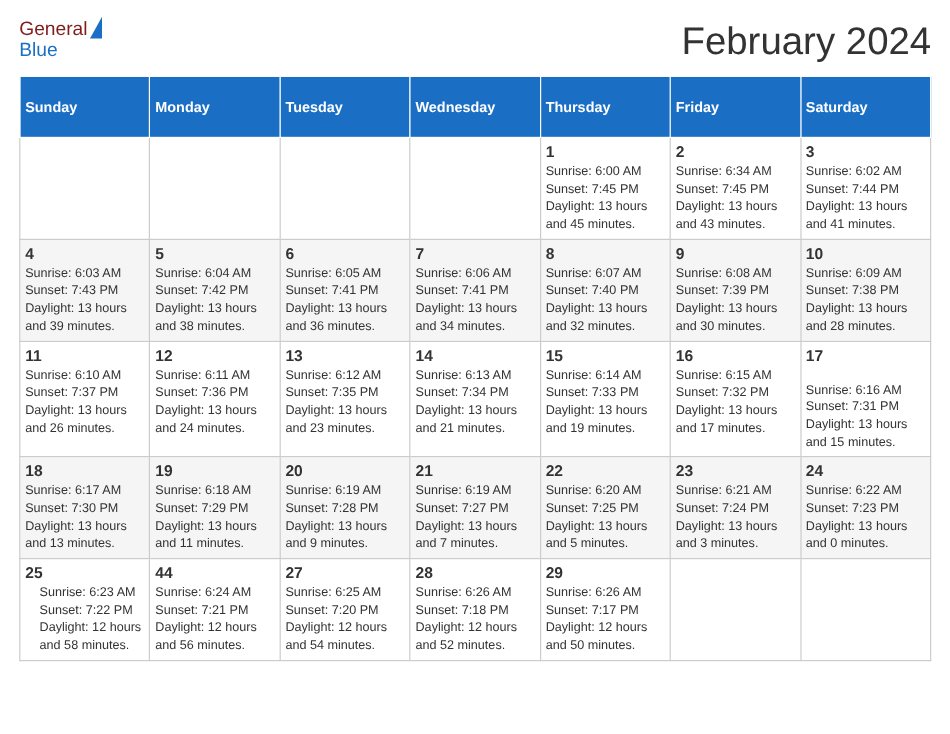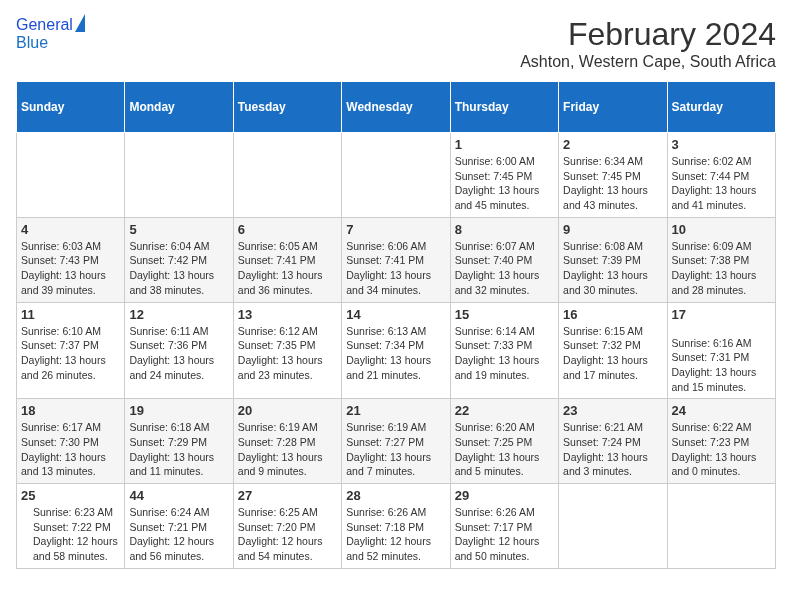--- a/index.html
+++ b/index.html
@@ -13,21 +13,21 @@
     .header {
       display: flex;
       justify-content: space-between;
       align-items: flex-start;
       margin-bottom: 10px;
     }
     .logo {
       display: flex;
       align-items: center;
     }
-    .logo-general { color: #1d4ed8; }
+    .logo-general { color: #7f1d1d; }
     .logo-blue { color: #1a6fc4; }
     .logo-triangle {
       width: 0;
       height: 0;
       border-left: 10px solid transparent;
       border-right: 0px solid transparent;
       border-bottom: 18px solid #1a6fc4;
       margin-left: 2px;
       margin-top: -4px;
     }
@@ -94,21 +94,20 @@
     <div>
       <div style="display:flex;align-items:center;">
         <span class="logo-general">General</span>
         <div class="logo-triangle"></div>
       </div>
       <div class="logo-blue">Blue</div>
     </div>
   </div>
   <div class="title-block">
     <div class="month-title">February 2024</div>
-    <div class="location-title">Ashton, Western Cape, South Africa</div>
   </div>
 </div>
 
 <table>
   <thead>
     <tr>
     <th>Sunday</th>
         <th>Monday</th>
         <th>Tuesday</th>
         <th>Wednesday</th>

